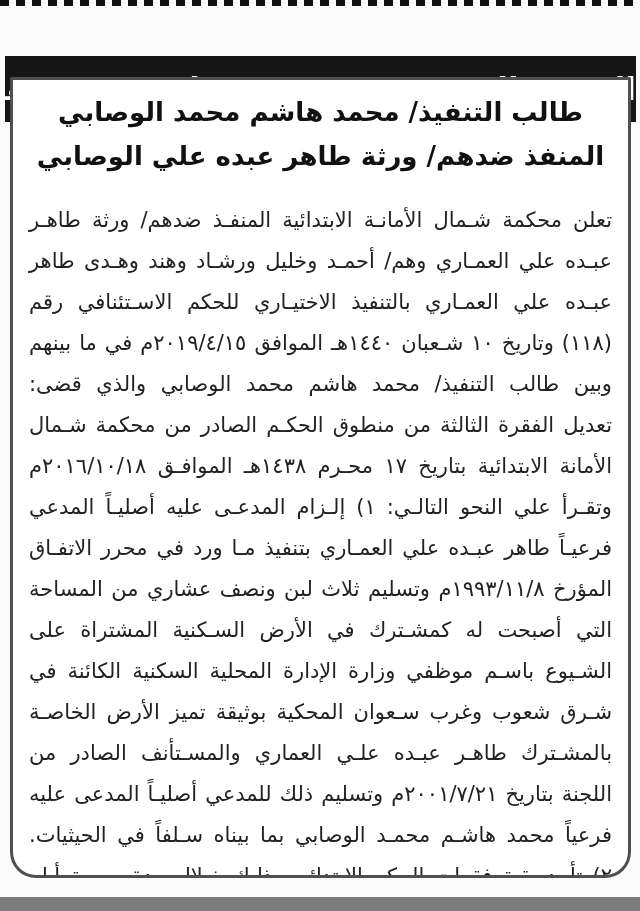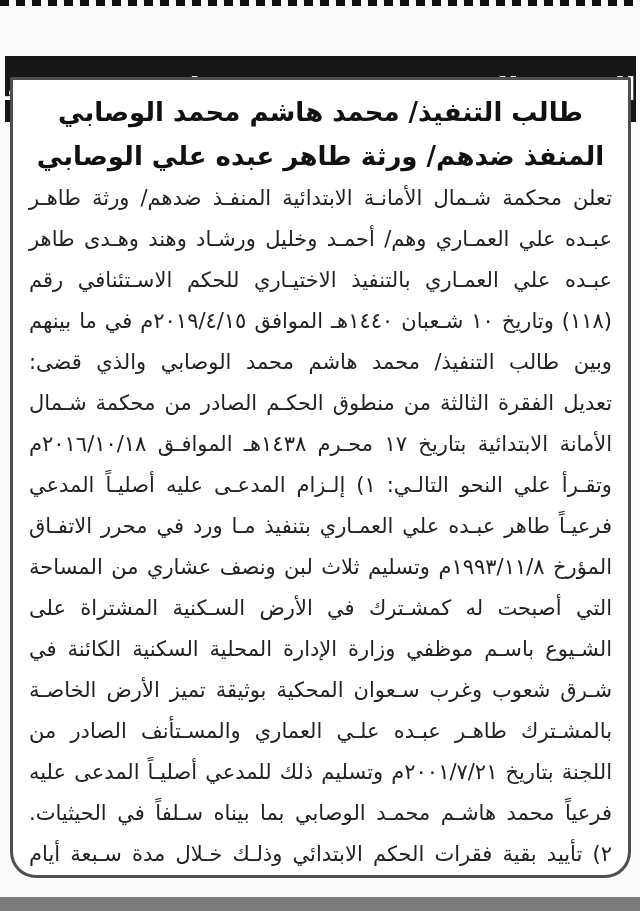--- a/index.html
+++ b/index.html
@@ -50,21 +50,21 @@
     border-radius:2px 2px 26px 26px;
     padding:10px 16px 12px 16px;
     overflow:hidden;
   }
   .parties{
     text-align:center;
     font-weight:bold;
     color:#111;
     font-size:26px;
     line-height:44px;
-    margin-bottom:0;
+    margin-bottom:22px;
   }
   .body-text{
     direction:rtl;
     text-align:justify;
     color:var(--body-text);
     font-size:21px;
     line-height:41px;
     word-spacing:1px;
   }
   .bottom-strip{

